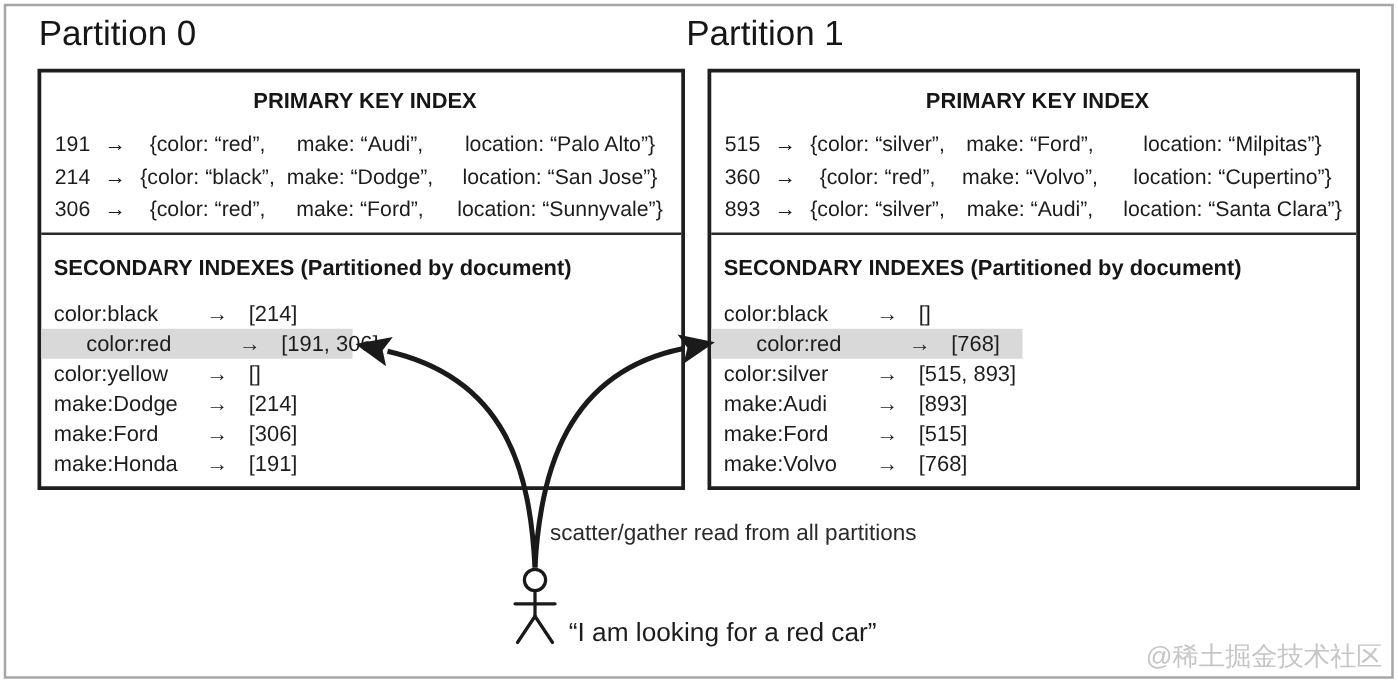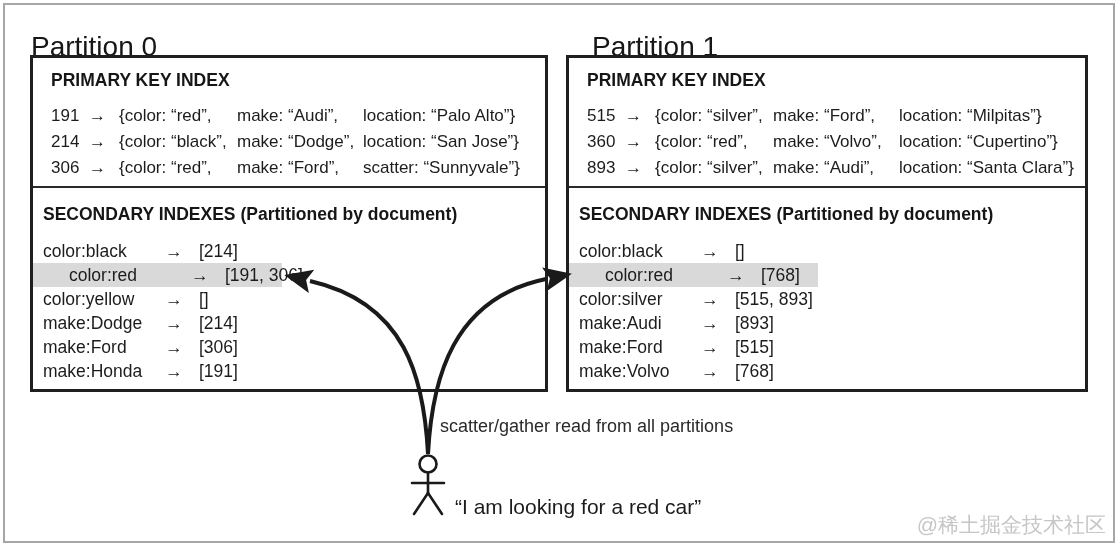--- a/index.html
+++ b/index.html
@@ -6,33 +6,34 @@
   .canvas {
     position:relative; width:1118px; height:546px; background:#ffffff;
     font-family:"Liberation Sans", sans-serif; color:#1c1c1c; overflow:hidden;
   }
   .outer-frame {
     position:absolute; left:3px; top:3px; right:3px; bottom:3px;
     border:2px solid #a6a6a6; pointer-events:none;
   }
   .ptitle {
     position:absolute; top:11px; font-size:28px; font-weight:500;
-    letter-spacing:0; color:#161616; white-space:nowrap;margin-top:20px;
+    letter-spacing:0; color:#161616; white-space:nowrap;
   }
   #ptitle0 { left:31px; }
-  #ptitle1 { left:592px; }
+  #ptitle1 { left:549px; }
   .panel {
     position:absolute; top:55px; height:337px; box-sizing:border-box;
     border:3px solid #1f1f1f; background:#ffffff;
   }
   #panel0 { left:30px;  width:518px; }
   #panel1 { left:566px; width:522px; }
   .pri-section {
     box-sizing:border-box; height:130px; border-bottom:2px solid #2a2a2a;
-    padding:10px 0 0 18px;
+    padding:10px 0 0 6px;
+    text-align:center;
   }
   .sec-section { box-sizing:border-box; padding:14px 0 0 0; }
   .section-heading {
     font-weight:bold; font-size:17.5px; color:#161616; white-space:nowrap;
     padding-left:0;
   }
   .pri-section .section-heading { margin:2px 0 12px 0; }
   .sec-section .section-heading { margin:2px 0 14px 10px; }
   .pri-rows { }
   .pri-row {
@@ -89,21 +90,21 @@
           <span class="arrow-cell">→</span>
           <span>{color: “black”,</span>
           <span>make: “Dodge”,</span>
           <span>location: “San Jose”}</span>
         </div>
         <div class="pri-row">
           <span>306</span>
           <span class="arrow-cell">→</span>
           <span>{color: “red”,</span>
           <span>make: “Ford”,</span>
-          <span>scatter: “Sunnyvale”}</span>
+          <span>location: “Sunnyvale”}</span>
         </div>
       </div>
     </div>
     <div class="sec-section">
       <div class="section-heading">SECONDARY INDEXES (Partitioned by document)</div>
       <div class="sec-rows">
         <div class="sec-row">
           <span>color:black</span>
           <span class="arrow-cell">→</span>
           <span>[214]</span>

